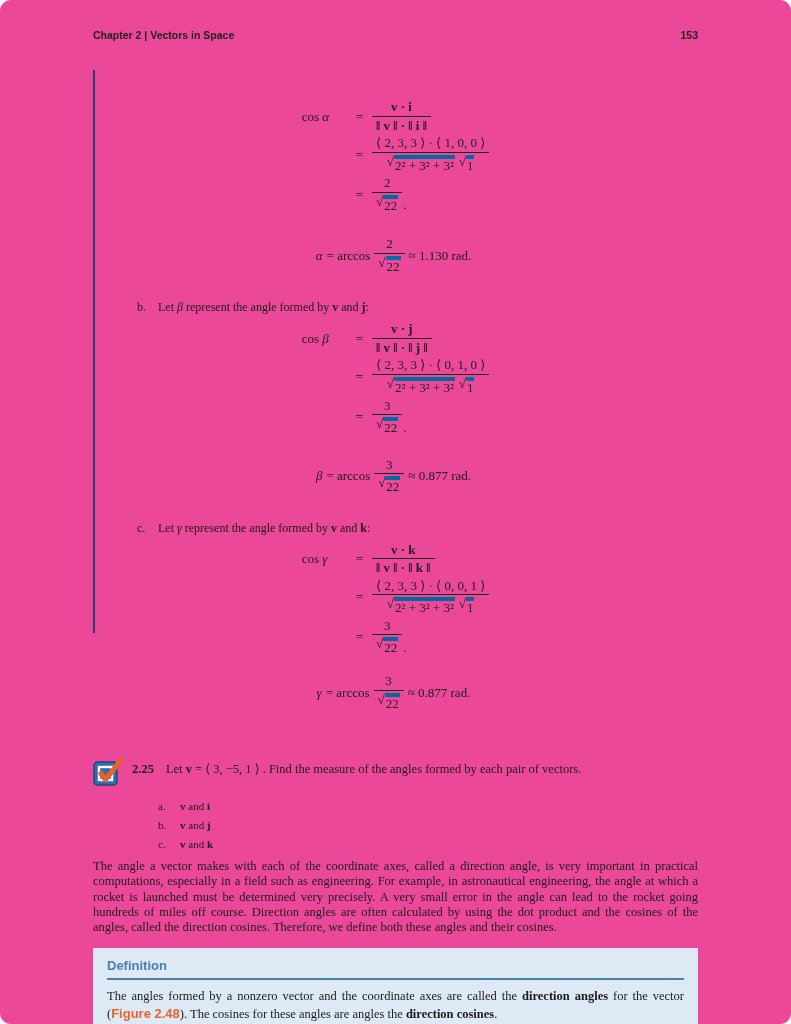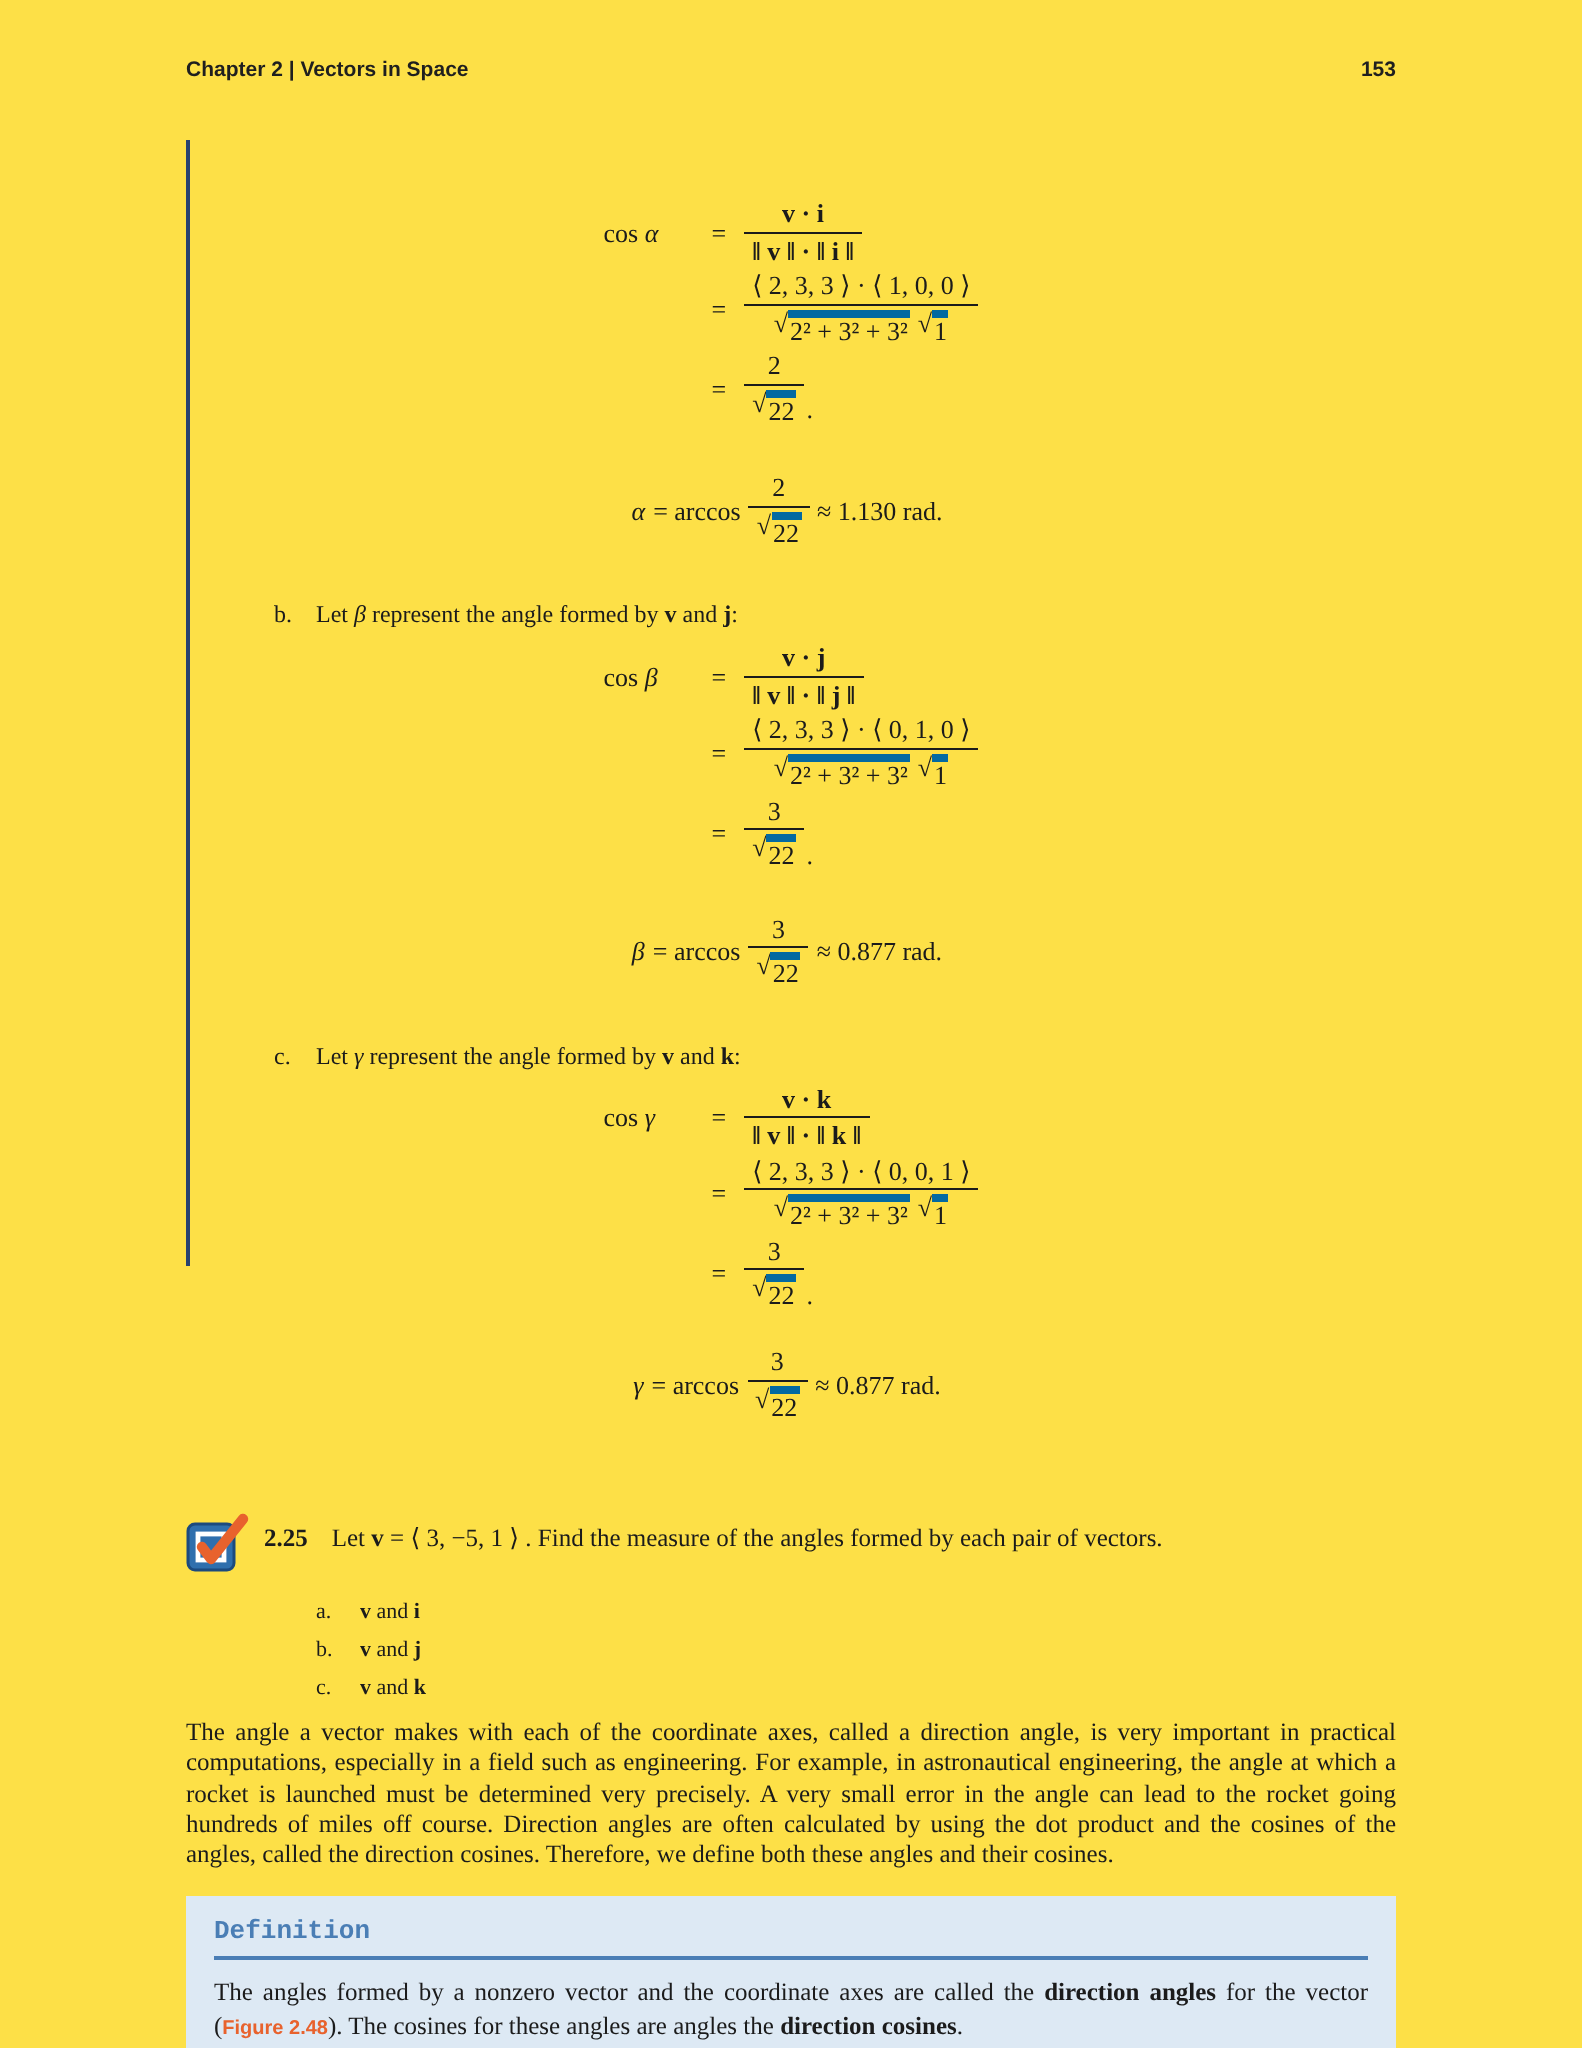--- a/index.html
+++ b/index.html
@@ -1,18 +1,18 @@
 <!DOCTYPE html>
 <html><head>
 <meta charset="utf-8">
 <style>
   html,body{margin:0;padding:0;background:#ffffff;}
   .page{
-    position:relative;width:791px;height:1024px;background:#fde047;
-    font-family:"Liberation Serif",serif;color:#1b1b1b;overflow:hidden;
+    position:relative;width:791px;height:1024px;background:#ec4899;
+    font-family:"Liberation Serif",serif;color:#1b1b1b;overflow:hidden;border-radius:11px;
   }
   
   .pagehead{
     position:absolute;top:29px;left:93px;right:93px;
     display:flex;justify-content:space-between;align-items:baseline;
     font-family:"Liberation Sans",sans-serif;font-size:10.5px;font-weight:700;color:#1f1f1f;
   }
   
   .example-rule{position:absolute;left:93px;top:70px;width:2px;height:563px;background:#27426f;}
   
@@ -47,25 +47,25 @@
   .cp-list{margin-top:13px;padding-left:65px;font-size:11px;}
   .cp-list .row{margin-bottom:7px;}
   .cp-list .lbl{display:inline-block;width:22px;}
 
   
   .bodypara{margin-top:9px;font-size:12.5px;line-height:1.22;text-align:justify;}
 
   
   .defbox{margin-top:13px;background:#dde9f4;padding:10px 14px 12px;}
   .def-title{
-    font-family:Liberation Mono, monospace;font-weight:700;font-size:13px;color:#4a7eb5;
+    font-family:Liberation Sans, sans-serif;font-weight:700;font-size:13px;color:#4a7eb5;
     padding-bottom:5px;border-bottom:2px solid #4a7eb5;margin-bottom:8px;
   }
   .def-body{font-size:12.5px;line-height:1.35;text-align:justify;}
-  .figref{color:#e8622d;font-weight:700;font-family:"Liberation Sans",sans-serif;font-size:10px;text-decoration:none;cursor:pointer;}
+  .figref{color:#e8622d;font-weight:700;font-family:"Liberation Sans",sans-serif;font-size:13px;text-decoration:none;cursor:pointer;}
   i.v{font-style:italic;}
 </style>
 </head>
 <body>
 
 <div class="page">
 
   <div class="pagehead">
     <span>Chapter 2 | Vectors in Space</span>
     <span>153</span>

